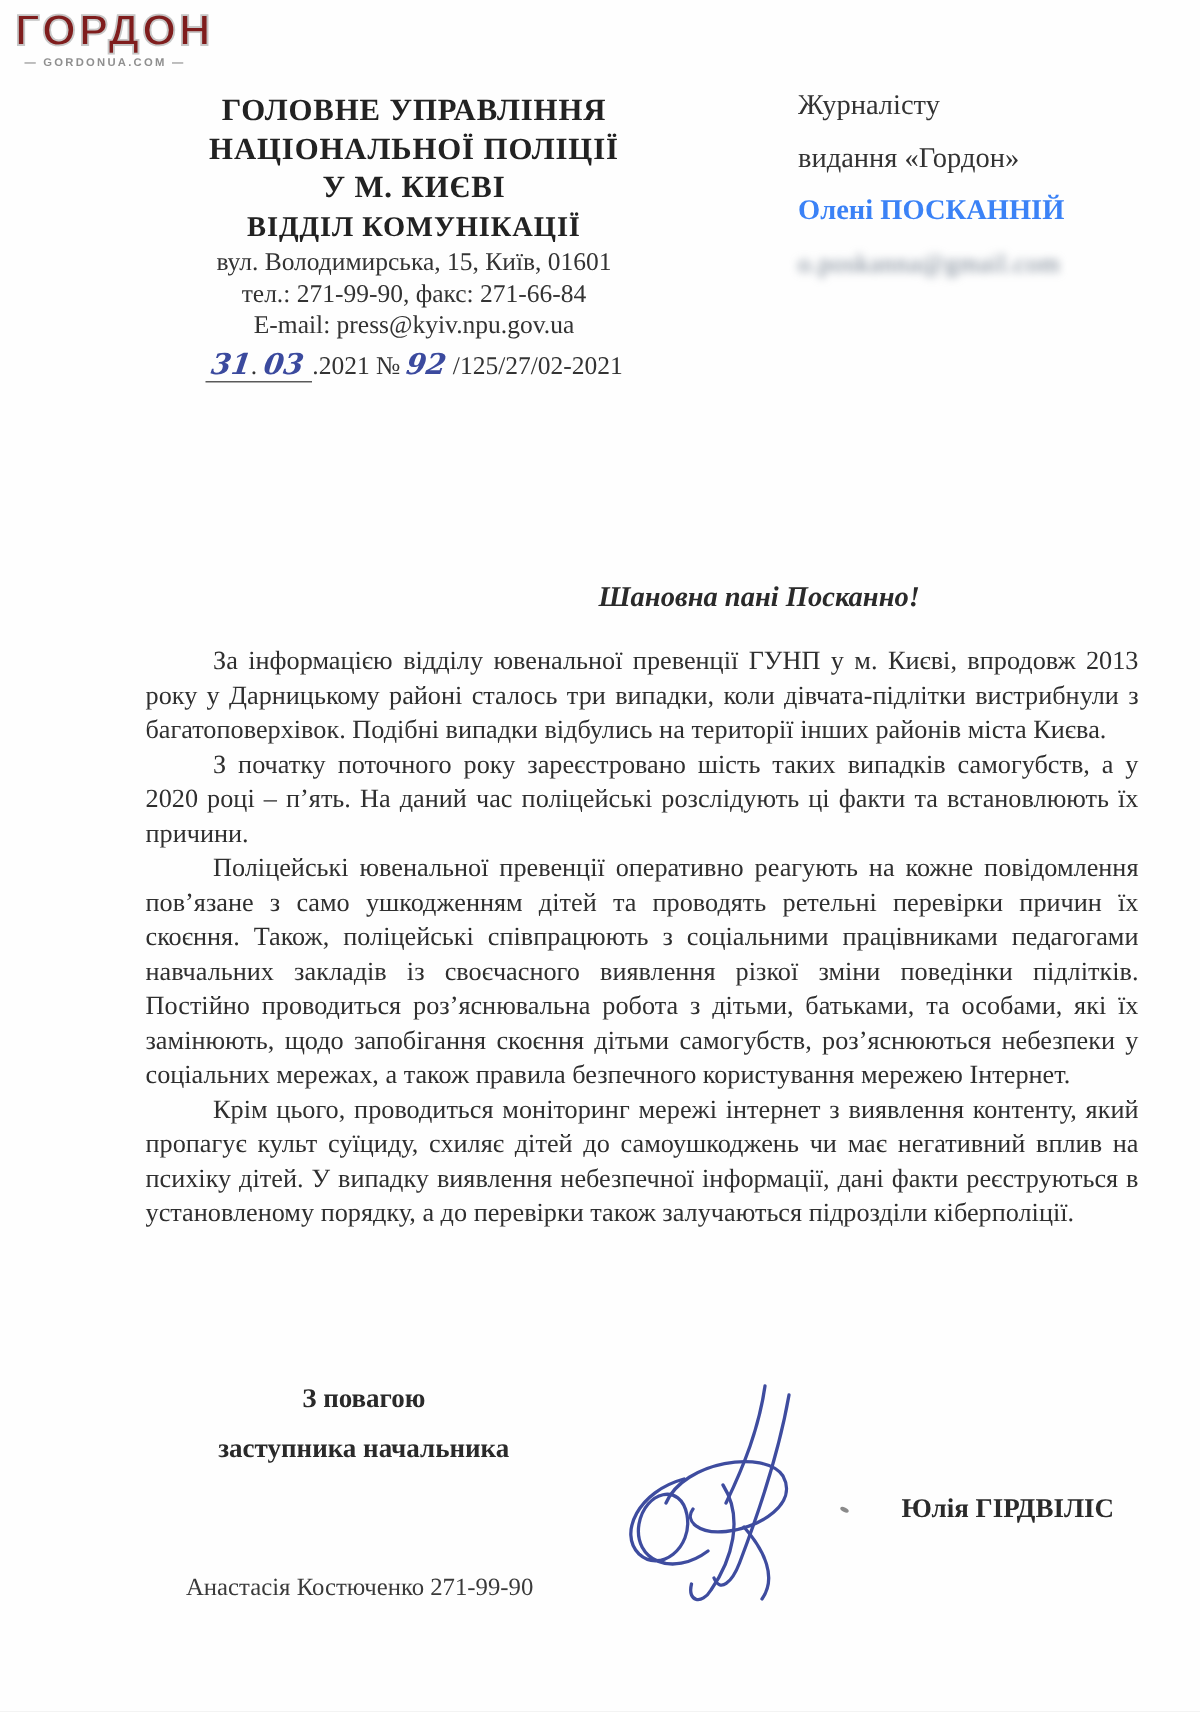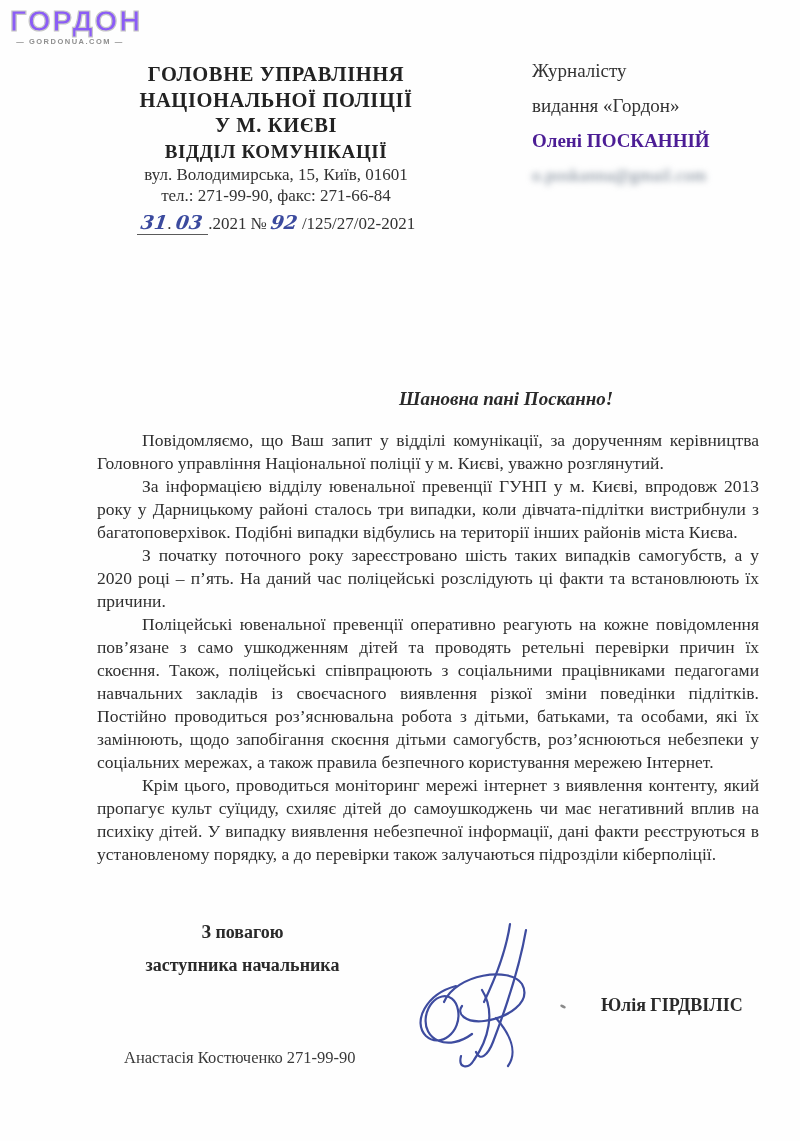--- a/index.html
+++ b/index.html
@@ -11,21 +11,21 @@
     border-right:2px solid #dcdcdc;
     font-family:"Liberation Serif","DejaVu Serif",serif;
     color:#2e2e2e;
     overflow:hidden;
   }
   
   .logo{position:absolute;left:10px;top:6px;width:120px;text-align:center;}
   .logo-title{
     font-family:"Liberation Sans","DejaVu Sans",sans-serif;
     font-weight:bold;font-size:29px;letter-spacing:2px;line-height:30px;
-    color:#8b5cf6;
+    color:#7f1d1d;
     -webkit-text-stroke:1.2px #c7c7c7;
     text-shadow:0 0 1px #d8d8d8;
   }
   .logo-sub{
     font-family:"Liberation Sans","DejaVu Sans",sans-serif;
     font-weight:bold;font-size:7.5px;letter-spacing:1.5px;color:#8f8f8f;margin-top:1px;
   }
   
   .letterhead{position:absolute;left:108px;top:62px;width:336px;text-align:center;}
   .org-line{font-weight:bold;font-size:20.5px;line-height:25.5px;letter-spacing:0.6px;color:#222;}
@@ -35,21 +35,21 @@
   .hw{
     font-family:"DejaVu Serif",serif;
     font-style:italic;font-weight:bold;
     color:#3b4a9e;font-size:19px;
     transform:skewX(-8deg);display:inline-block;
   }
   .hw-group{border-bottom:1.5px solid #5a5a5a;padding:0 6px 1px 4px;}
   
   .recipient{position:absolute;left:532px;top:60px;width:230px;font-size:19px;color:#333;}
   .recipient > div{margin-bottom:14px;line-height:21px;}
-  .recipient .bold{font-weight:bold;color:#4c1d95;}
+  .recipient .bold{font-weight:bold;color:#3b82f6;}
   .blurred{filter:blur(3px);color:#6d7a8a;font-size:17px;letter-spacing:0.5px;}
   
   .subject{position:absolute;left:130px;top:329px;font-weight:bold;font-size:18px;color:#2a2a2a;}
   .salutation{position:absolute;left:355px;top:388px;font-weight:bold;font-style:italic;font-size:19px;color:#2a2a2a;margin-left:44px;}
   
   .body-text{position:absolute;left:97px;top:429px;width:662px;}
   .body-text p{
     margin:0;
     font-size:17.5px;line-height:23px;
     text-align:justify;text-indent:45px;
@@ -80,33 +80,33 @@
     <div class="blurred">o.poskanna@gmail.com</div>
   </div>
 
   <div class="letterhead">
     <div class="org-line">ГОЛОВНЕ  УПРАВЛІННЯ</div>
     <div class="org-line">НАЦІОНАЛЬНОЇ ПОЛІЦІЇ</div>
     <div class="org-line">У М. КИЄВІ</div>
     <div class="dept-line">ВІДДІЛ КОМУНІКАЦІЇ</div>
     <div class="addr-line">вул. Володимирська, 15, Київ, 01601</div>
     <div class="addr-line">тел.: 271-99-90, факс: 271-66-84</div>
+    <div class="addr-line">E-mail: press@kyiv.npu.gov.ua</div>
     <div class="dateline">
       <span class="hw-group"><span class="hw">31</span><span>. </span><span class="hw">03</span></span><span>.2021</span>
       <span>№</span>
       <span class="hw">92</span>
       <span>/125/27/02-2021</span>
     </div>
   </div>
 
 
   <div class="salutation">Шановна пані Посканно!</div>
 
   <div class="body-text">
-    <p>Повідомляємо, що Ваш запит у відділі комунікації, за дорученням керівництва Головного управління Національної поліції у м. Києві, уважно розглянутий.</p>
     <p>За інформацією відділу ювенальної превенції ГУНП у м. Києві, впродовж 2013 року у Дарницькому районі сталось три випадки, коли дівчата-підлітки вистрибнули з багатоповерхівок. Подібні випадки відбулись на території інших районів міста Києва.</p>
     <p>З початку поточного року зареєстровано шість таких випадків самогубств, а у 2020 році – п’ять. На даний час поліцейські розслідують ці факти та встановлюють їх причини.</p>
     <p>Поліцейські ювенальної превенції оперативно реагують на кожне повідомлення пов’язане з само ушкодженням дітей та проводять ретельні перевірки причин їх скоєння. Також, поліцейські співпрацюють з соціальними працівниками педагогами навчальних закладів із своєчасного виявлення різкої зміни поведінки підлітків. Постійно проводиться роз’яснювальна робота з дітьми, батьками, та особами, які їх замінюють, щодо запобігання скоєння дітьми самогубств, роз’яснюються небезпеки у соціальних мережах, а також правила безпечного користування мережею Інтернет.</p>
     <p>Крім цього, проводиться моніторинг мережі інтернет з виявлення контенту, який пропагує культ суїциду, схиляє дітей до самоушкоджень чи має негативний вплив на психіку дітей. У випадку виявлення небезпечної інформації, дані факти реєструються в установленому порядку, а до перевірки також залучаються підрозділи кіберполіції.</p>
   </div>
 
   <div class="closing">
     <div>З повагою</div>
     <div>заступника начальника</div>
   </div>

